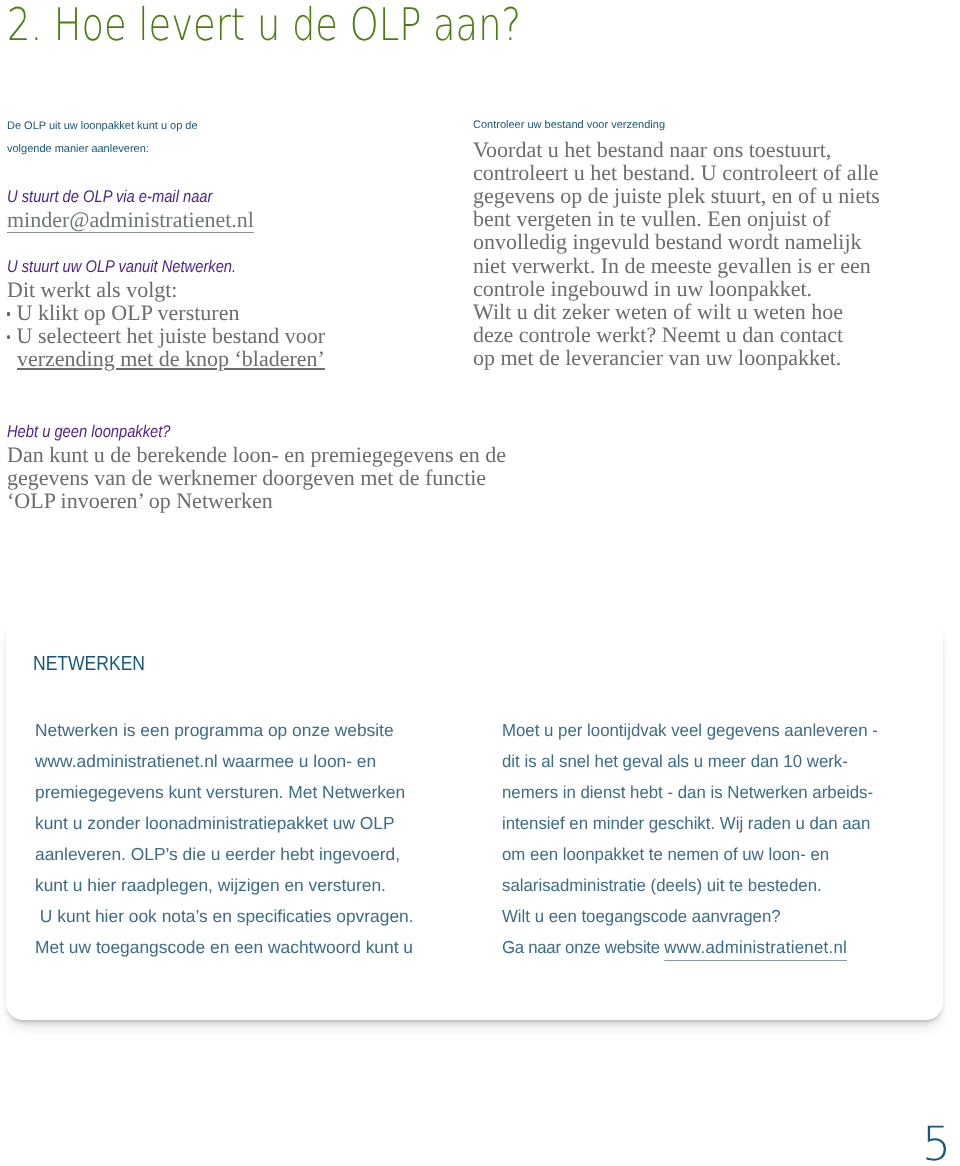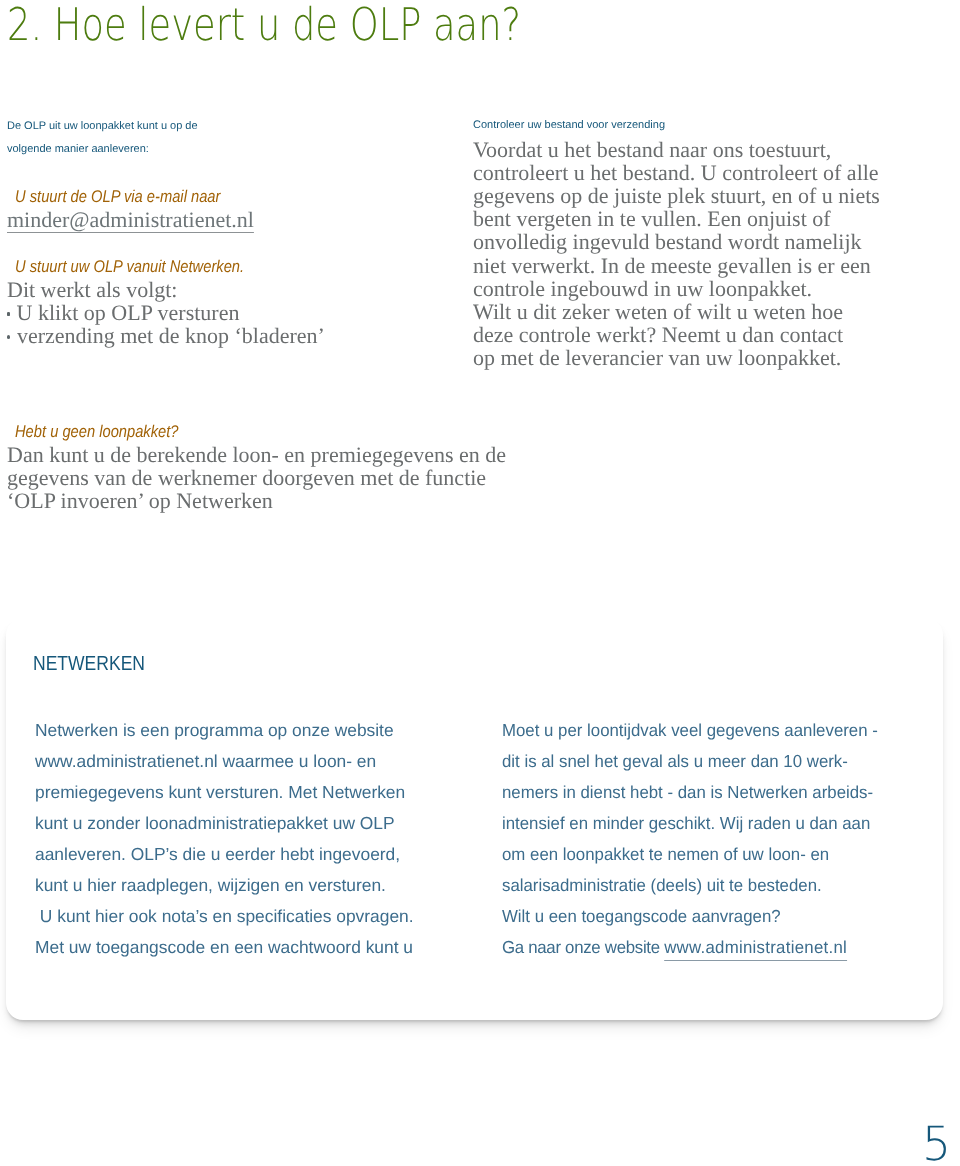--- a/index.html
+++ b/index.html
@@ -14,29 +14,29 @@
     font-family:"DejaVu Sans",sans-serif;font-weight:200;
     font-size:45px;line-height:45px;color:#4d7c0f;white-space:nowrap;}
   .title > span{display:inline-block;transform-origin:left top;transform:scaleX(0.818);}
 
   .col-left{position:absolute;left:7px;top:0;width:470px;}
   .col-right{position:absolute;left:473px;top:0;width:430px;}
 
   .s-head{font-family:"Liberation Sans",sans-serif;font-size:11px;
     line-height:23.2px;color:#15577a;white-space:nowrap;}
   .s-it{font-family:"Liberation Sans",sans-serif;font-style:italic;
-    font-size:17px;line-height:23.2px;color:#a16207;white-space:nowrap;height:23.2px;margin-left:8px;}
+    font-size:17px;line-height:23.2px;color:#4c1d95;white-space:nowrap;height:23.2px;}
   .s-it > span{display:inline-block;transform-origin:left top;transform:scaleX(0.865);}
   .sf{font-family:"Liberation Serif",serif;font-size:22px;
     line-height:23.2px;color:#6a6d6e;white-space:nowrap;}
   .sf .ul{color:#6d7578;text-decoration:underline;
     text-underline-offset:5px;text-decoration-thickness:1px;
     text-decoration-color:#8d9295;}
   .blk{position:absolute;}
-  .step-cont{padding-left:10px;}
+  .step-cont{padding-left:10px;text-decoration:underline;}
   .sf .bullet{position:absolute;left:-0.2px;top:11.2px;width:3.6px;height:3.6px;
     border-radius:50%;background:#5d6669;font-size:0;line-height:0;}
   .step{position:relative;padding-left:9.6px;}
 
   .card{position:absolute;left:6px;top:618px;width:937px;height:402px;
     background:#ffffff;border-radius:17px;
     box-shadow:0 3px 2px -1px rgba(0,0,0,0.09),0 5px 6px -2px rgba(0,0,0,0.13),0 10px 16px -4px rgba(0,0,0,0.10);}
   .card-head{position:absolute;left:33px;top:651.5px;
     font-family:"Liberation Sans",sans-serif;font-size:20.5px;
     letter-spacing:0px;color:#15577a;white-space:nowrap;
@@ -68,21 +68,21 @@
     <div class="blk" style="left:0;top:184.5px">
       <div class="s-it"><span>U stuurt de OLP via e-mail naar</span></div>
       <div class="sf"><span class="ul">minder@administratienet.nl</span></div>
     </div>
 
     <div class="blk" style="left:0;top:254.5px">
       <div class="s-it"><span>U stuurt uw OLP vanuit Netwerken.</span></div>
       <div class="sf">Dit werkt als volgt:</div>
       <div class="sf step"><span class="bullet"></span></div>
       <div class="sf step"><span class="bullet"></span><span>U klikt op OLP versturen</span></div>
-      <div class="sf step"><span class="bullet"></span></div>
+      <div class="sf step"><span class="bullet"></span><span>U selecteert het juiste bestand voor</span></div>
       <div class="sf step-cont">verzending met de knop ‘bladeren’</div>
     </div>
 
     <div class="blk" style="left:0;top:419.5px">
       <div class="s-it"><span>Hebt u geen loonpakket?</span></div>
       <div class="sf">Dan kunt u de berekende loon- en premiegegevens en de</div>
       <div class="sf">gegevens van de werknemer doorgeven met de functie</div>
       <div class="sf">‘OLP invoeren’ op Netwerken</div>
     </div>
   </div>

